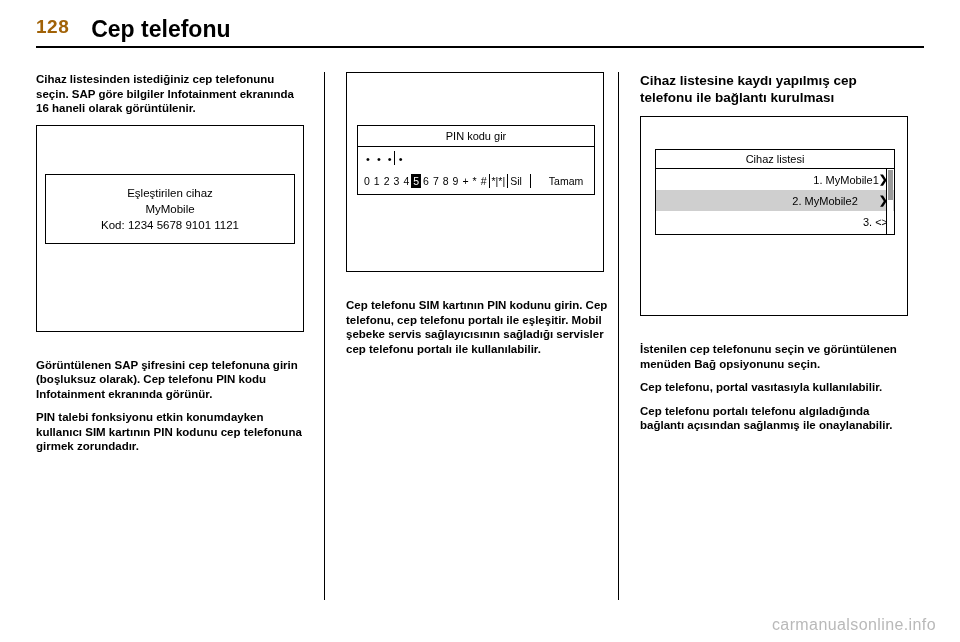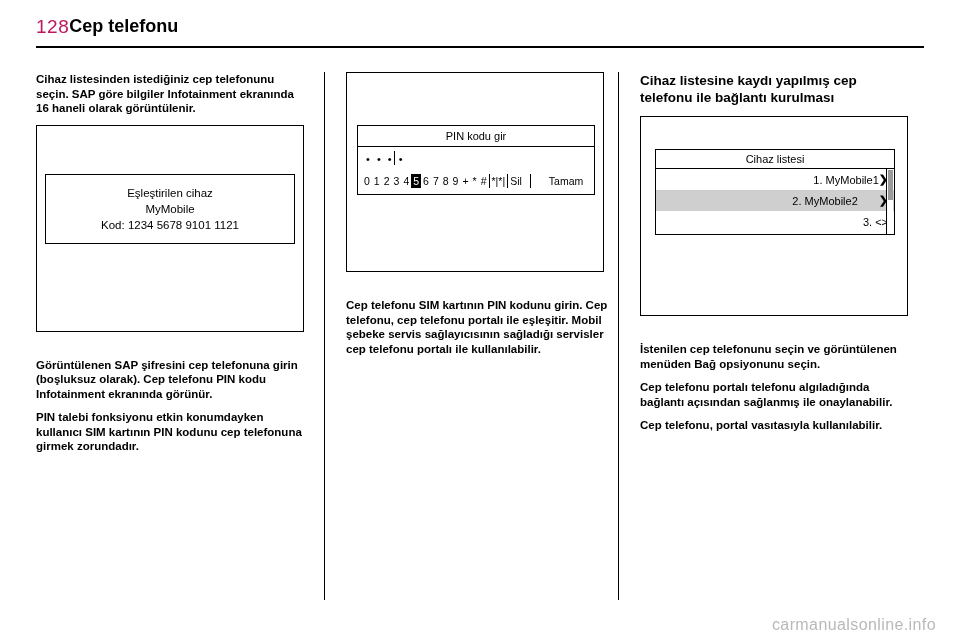--- a/index.html
+++ b/index.html
@@ -27,26 +27,27 @@
     position: absolute;
     left: 36px;
     top: 16px;
     width: 888px;
     height: 32px;
     display: flex;
     align-items: flex-start;
   }
   .page-number {
     font-size: 19px;
-    font-weight: normal;
+    font-weight: bold;
     letter-spacing: 0.5px;
-    color: #be185d;
+    margin-right: 22px;
+    color: #a16207;
   }
   .chapter-title {
-    font-size: 18px;
+    font-size: 23px;
     font-weight: bold;
     color: #000;
   }
   .header-rule {
     position: absolute;
     left: 36px;
     top: 46px;
     width: 888px;
     height: 2px;
     background: #000;
@@ -342,18 +343,18 @@
           <span class="row-label">3. &lt;&gt;</span>
           <span class="chev"></span>
         </div>
         <div class="scrollbar">
           <div class="scrollthumb"></div>
         </div>
       </div>
     </div>
 
     <p class="bold">İstenilen cep telefonunu seçin ve görüntülenen menüden Bağ opsiyonunu seçin.</p>
+    <p class="bold">Cep telefonu, portal vasıtasıyla kullanılabilir.</p>
     <p class="bold">Cep telefonu portalı telefonu algıladığında bağlantı açısından sağlanmış ile onaylanabilir.</p>
-    <p class="bold">Cep telefonu, portal vasıtasıyla kullanılabilir.</p>
   </div>
 
   <div class="watermark">carmanualsonline.info</div>
 </div>
 
 </body></html>

